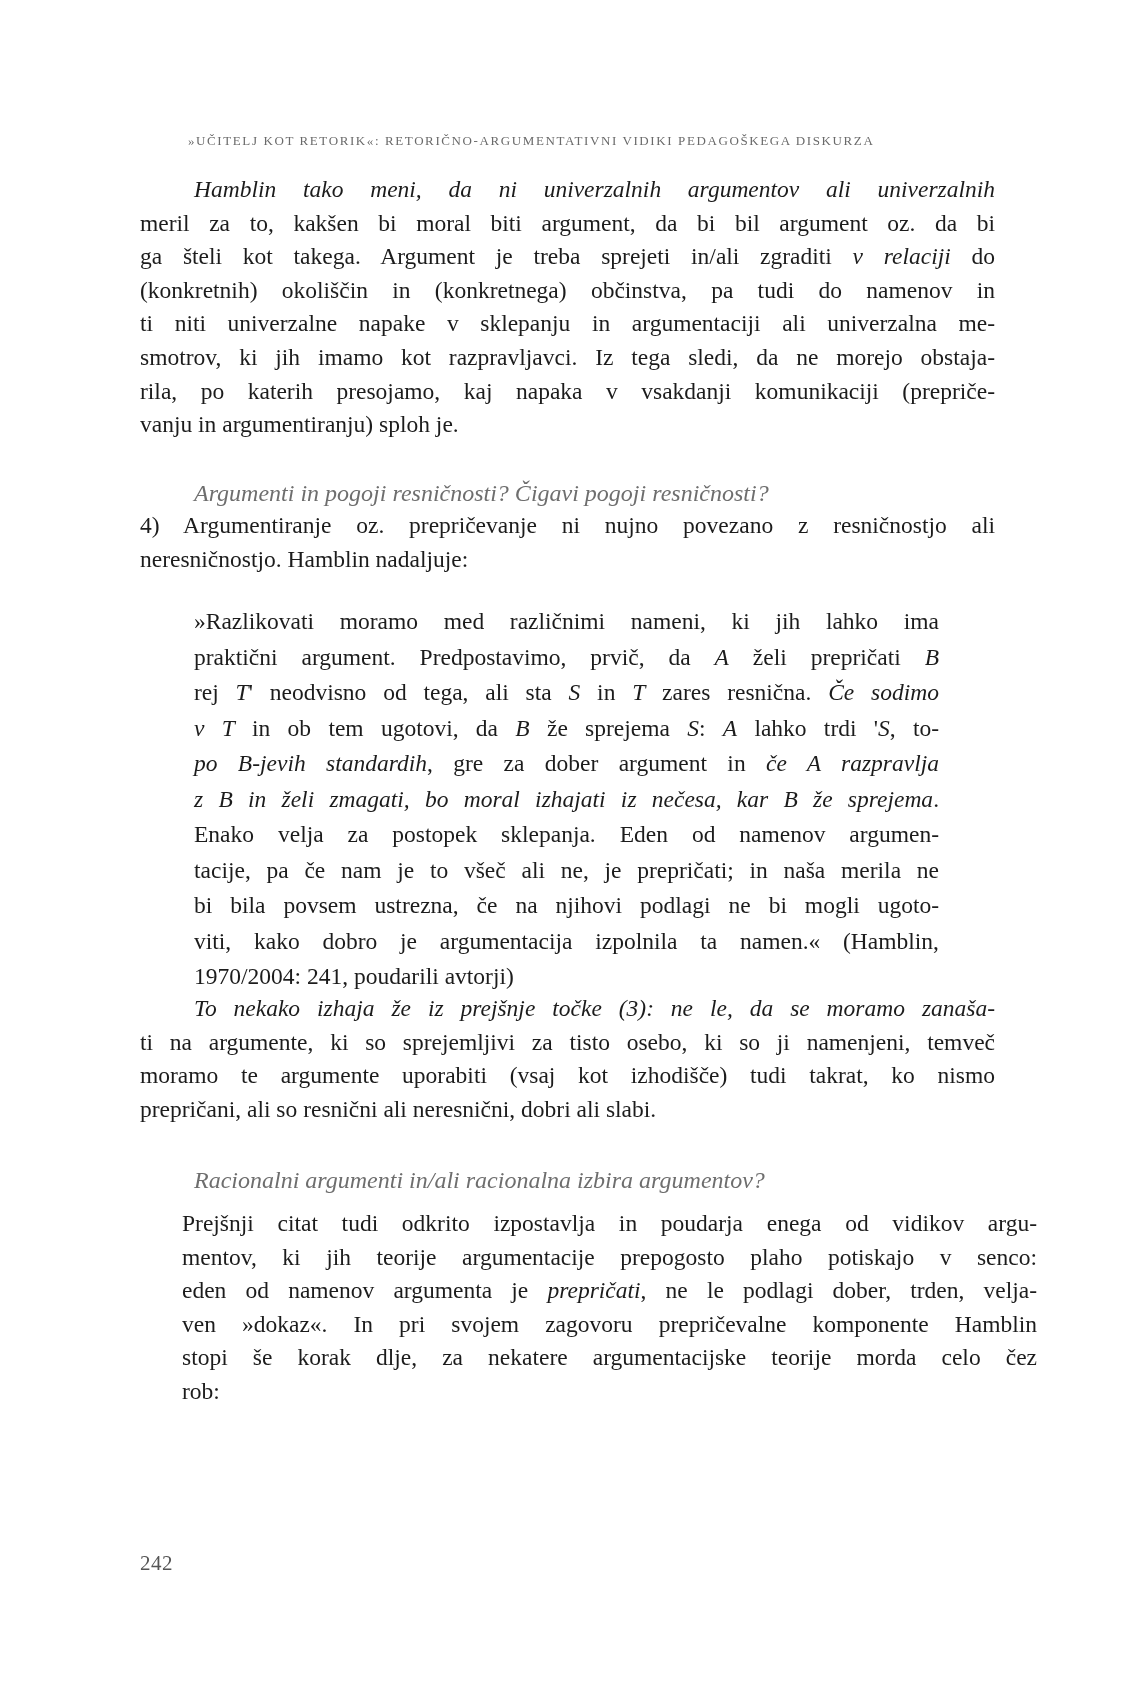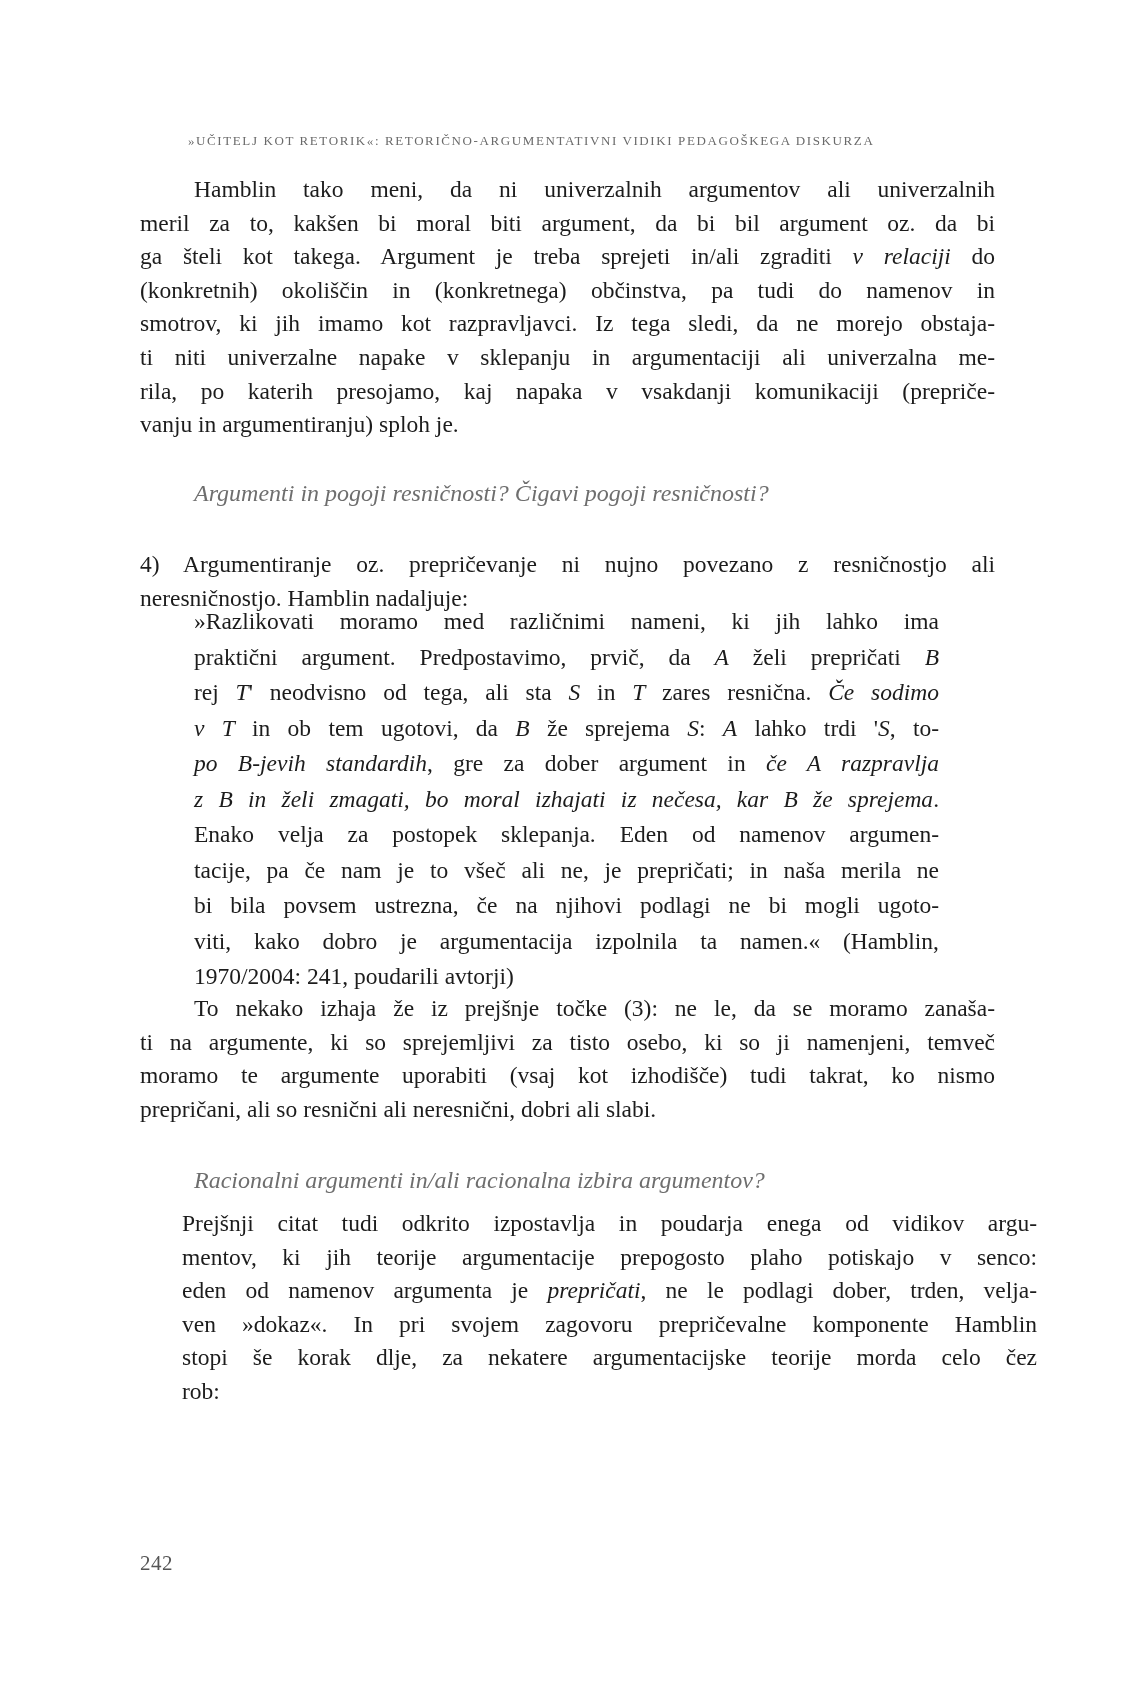--- a/index.html
+++ b/index.html
@@ -12,21 +12,21 @@
     .running-head {
       position: absolute; top: 133px; left: 188px; width: 760px;
       font-size: 13px; letter-spacing: 1.6px; color: #6a6a6a; white-space: nowrap;
     }
     .body {
       position: absolute; left: 140px; width: 855px;
       font-size: 23.5px; line-height: 33.6px; color: #1c1c1c;
     }
     .line { display: block; white-space: nowrap; text-align: justify; text-align-last: justify; }
     .line.last { text-align-last: left; }
-    .indent { padding-left: 54px; }
+    .indent { padding-left: 54px; font-style: italic; }
     .sub {
       position: absolute; left: 194px; font-style: italic; color: #6e6e6e;
       font-size: 24px; white-space: nowrap;
     }
     .quote {
       position: absolute; left: 194px; width: 745px;
       font-size: 23.5px; line-height: 35.5px; color: #1c1c1c;
     }
     .folio {
       position: absolute; left: 140px; top: 1551px; font-size: 21px; color: #555555;
@@ -39,29 +39,29 @@
 
 <div class="page">
 
   <div class="running-head">»UČITELJ KOT RETORIK«: RETORIČNO-ARGUMENTATIVNI VIDIKI PEDAGOŠKEGA DISKURZA</div>
 
   <div class="body" style="top:173px;">
     <span class="line indent">Hamblin tako meni, da ni univerzalnih argumentov ali univerzalnih</span>
     <span class="line">meril za to, kakšen bi moral biti argument, da bi bil argument oz. da bi</span>
     <span class="line"><span>ga šteli kot takega. Argument je treba sprejeti in/ali zgraditi</span> <i>v relaciji</i> <span>do</span></span>
     <span class="line">(konkretnih) okoliščin in (konkretnega) občinstva, pa tudi do namenov in</span>
+    <span class="line">ti niti univerzalne napake v sklepanju in argumentaciji ali univerzalna me-</span>
     <span class="line">smotrov, ki jih imamo kot razpravljavci. Iz tega sledi, da ne morejo obstaja-</span>
-    <span class="line">ti niti univerzalne napake v sklepanju in argumentaciji ali univerzalna me-</span>
     <span class="line">rila, po katerih presojamo, kaj napaka v vsakdanji komunikaciji (prepriče-</span>
     <span class="line last">vanju in argumentiranju) sploh je.</span>
   </div>
 
   <div class="sub" style="top:480px;">Argumenti in pogoji resničnosti? Čigavi pogoji resničnosti?</div>
 
-  <div class="body" style="top:548px;font-family:Liberation Serif, serif;">
+  <div class="body" style="top:509px;font-family:Liberation Serif, serif;">
     <span class="line">4) Argumentiranje oz. prepričevanje ni nujno povezano z resničnostjo ali</span>
     <span class="line last">neresničnostjo. Hamblin nadaljuje:</span>
   </div>
 
   <div class="quote" style="top:604px;">
     <span class="line">»Razlikovati moramo med različnimi nameni, ki jih lahko ima</span>
     <span class="line"><span>praktični argument. Predpostavimo, prvič, da </span><i>A</i><span> želi prepričati </span><i>B</i></span>
     <span class="line"><span>rej </span><i>T</i><span>' neodvisno od tega, ali sta </span><i>S</i><span> in </span><i>T</i><span> zares resnična. </span><i>Če sodimo</i></span>
     <span class="line"><i>v T</i><span> in ob tem ugotovi, da </span><i>B</i><span> že sprejema </span><i>S</i><span>: </span><i>A</i><span> lahko trdi '</span><i>S</i><span>, to-</span></span>
     <span class="line"><i>po B-jevih standardih</i><span>, gre za dober argument in </span><i>če A razpravlja</i></span>

